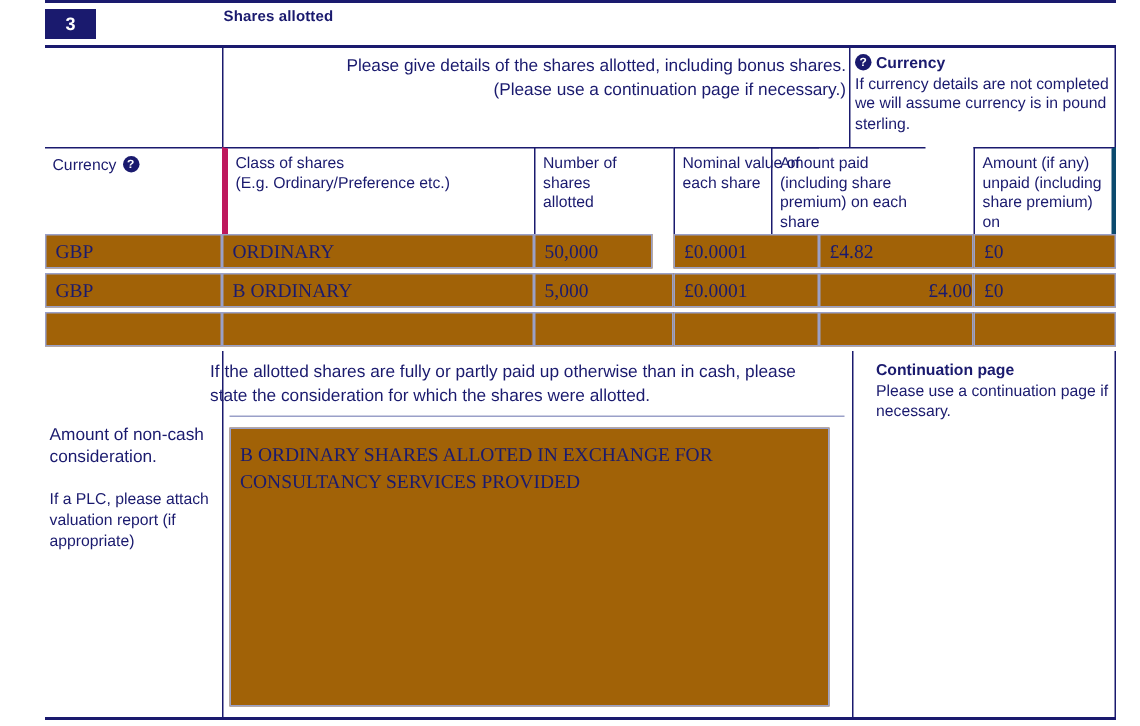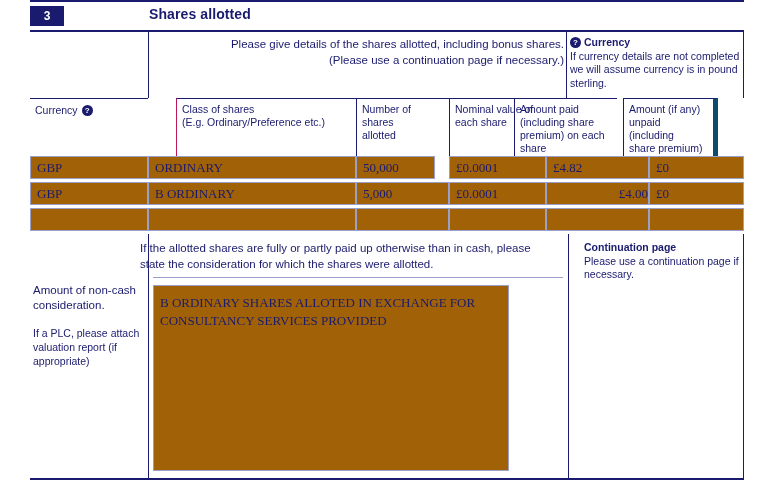--- a/index.html
+++ b/index.html
@@ -42,21 +42,21 @@
     color: #ffffff;
     font-weight: bold;
     font-size: 12px;
     line-height: 20px;
     text-align: center;
   }
   .sec-title {
     position: absolute;
     left: 149px;
     top: 6px;
-    font-size: 14px;
+    font-size: 10px;
     font-weight: bold;
     color: #1a1a6e;
     letter-spacing: .1px;
   }
   .hdr-rule {
     position: absolute;
     left: 30px;
     top: 30px;
     width: 714px;
     height: 2px;
@@ -238,21 +238,21 @@
     </div>
     <div>If currency details are not completed we will assume currency is in pound sterling.</div>
   </div>
 
   <div class="box" style="left:30px; top:98px; width:118px; height:58px; border:none; border-top:1px solid #1a1a6e;">
     <div class="th label" style="padding-top:5px;">
       <span>Currency</span><span class="q-mark-inline">?</span>
     </div>
   </div>
 
-  <div class="box" style="left:148px; top:98px; width:208px; height:58px; border:none; border-top:1px solid #1a1a6e; border-left:1px solid #be185d;margin-left:28px;">
+  <div class="box" style="left:148px; top:98px; width:208px; height:58px; border:none; border-top:1px solid #1a1a6e; border-left:4px solid #be185d;">
     <div class="th label">
       <div>Class of shares</div>
       <div>(E.g. Ordinary/Preference etc.)</div>
     </div>
   </div>
 
   <div class="box" style="left:356px; top:98px; width:93px; height:58px; border:none; border-top:1px solid #1a1a6e; border-left:1px solid #1a1a6e;">
     <div class="th label">
       <div>Number of shares</div>
       <div>allotted</div>
@@ -268,21 +268,21 @@
 
   <div class="box" style="left:514px; top:98px; width:103px; height:58px; border:none; border-top:1px solid #1a1a6e; border-left:1px solid #1a1a6e;">
     <div class="th label">
       <div>Amount paid</div>
       <div>(including share</div>
       <div>premium) on each</div>
       <div>share</div>
     </div>
   </div>
 
-  <div class="box" style="left:623px; top:98px; width:95px; height:58px; border:none; border-top:1px solid #1a1a6e; border-left:1px solid #1a1a6e; border-right:5px solid #0c4a6e;">
+  <div class="box" style="left:649px; top:98px; width:95px; height:58px; border:none; border-top:1px solid #1a1a6e; border-left:1px solid #1a1a6e; border-right:3px solid #0c4a6e;">
     <div class="th label">
       <div>Amount (if any)</div>
       <div>unpaid (including</div>
       <div>share premium) on</div>
       <div>each share</div>
     </div>
   </div>
 
   <div class="box fill" style="left:30px; top:156px; width:118px; height:23px;">
     <div class="td value">GBP</div>
@@ -352,21 +352,21 @@
   <div class="consider">
     <div>If the allotted shares are fully or partly paid up otherwise than in cash, please</div>
     <div>state the consideration for which the shares were allotted.</div>
   </div>
 
   <div class="cont-note">
     <div class="bold">Continuation page</div>
     <div>Please use a continuation page if necessary.</div>
   </div>
 
-  <div class="box fill" style="left:153px; top:285px; width:356px; height:186px;">
+  <div class="box fill" style="left:153px; top:285px; width:400px; height:186px;">
     <div class="freetext" style="position:static; padding:8px 0 0 6px; width:auto;">
       <div>B ORDINARY SHARES ALLOTED IN EXCHANGE FOR</div>
       <div>CONSULTANCY SERVICES PROVIDED</div>
     </div>
   </div>
 
   <div class="bottom-rule"></div>
 </div>
 
 </body></html>

